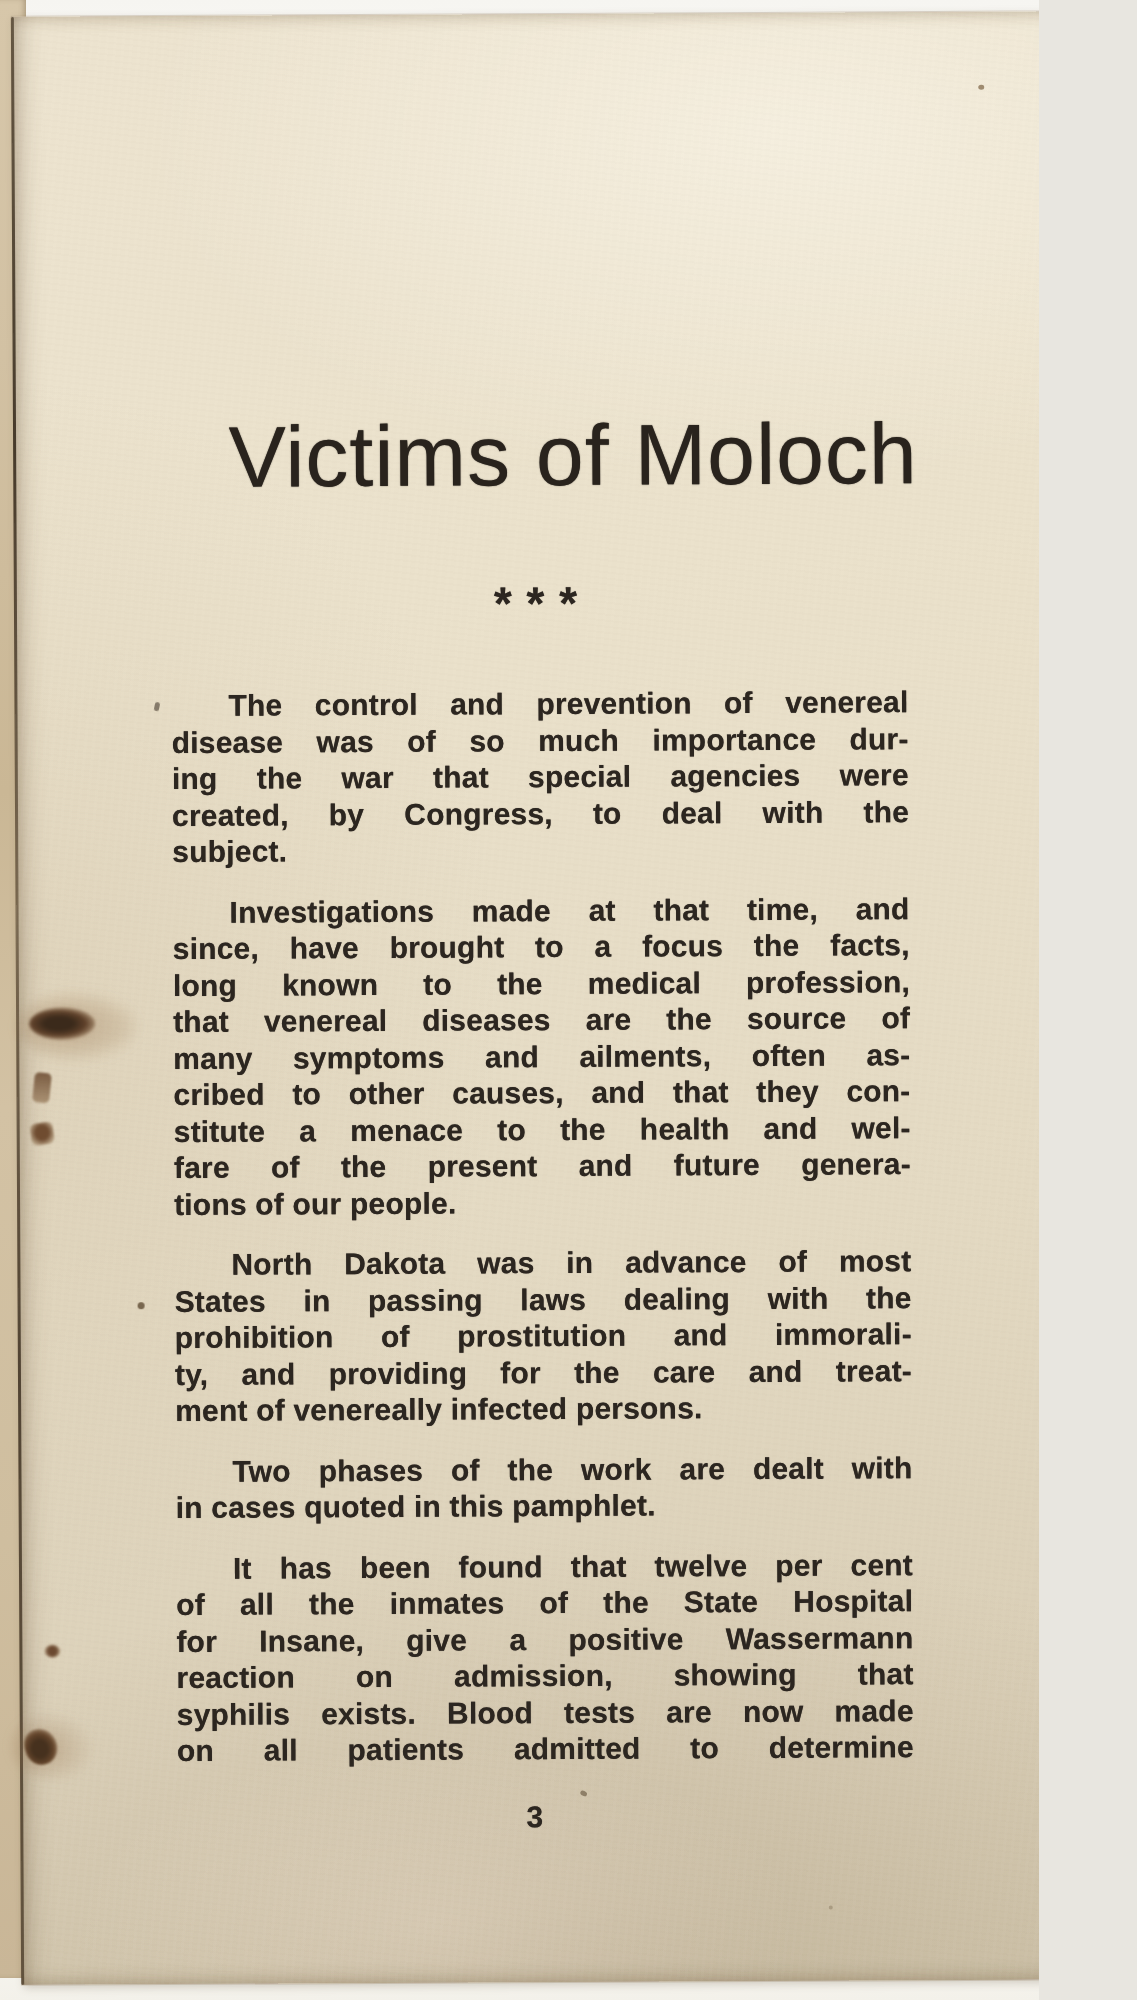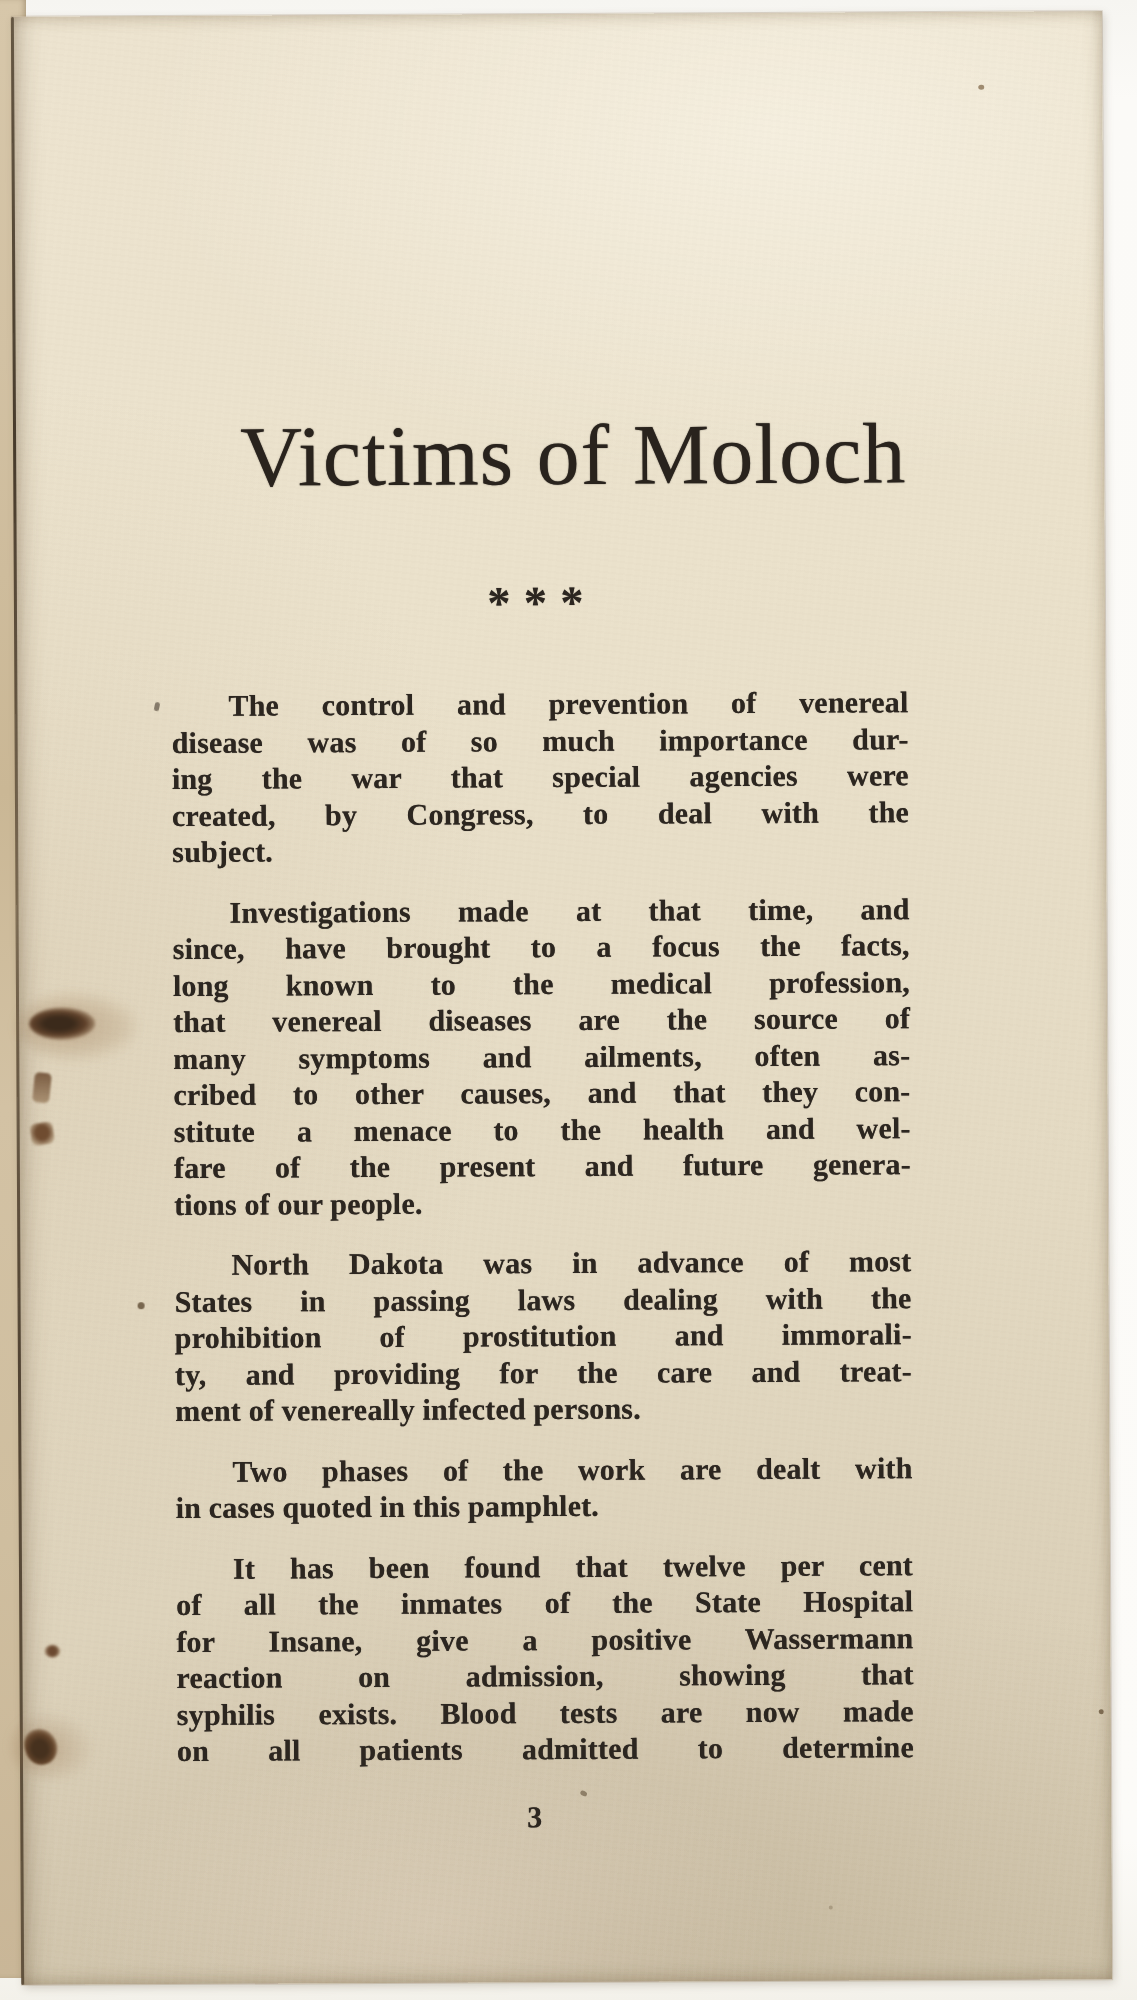--- a/index.html
+++ b/index.html
@@ -1,18 +1,18 @@
 <!DOCTYPE html>
 <html><head>
 <meta charset="utf-8">
 <style>
   html,body{margin:0;padding:0;background:#e8e6e0;}
-  .scene{position:relative;width:1137px;height:2000px;overflow:hidden;
+  .scene{position:relative;width:1039px;height:2000px;overflow:hidden;
     background:linear-gradient(180deg,#f6f5f1 0%,#fbfaf7 5%,#fcfbf8 92%,#f3f1ea 100%);
-    font-family:Liberation Serif, serif;}
+    font-family:Liberation Sans, sans-serif;}
   
   .under-strip{position:absolute;left:0;top:0;width:26px;height:1978px;
     background:linear-gradient(180deg,#d7c7aa 0%,#d2c1a3 18%,#cab795 40%,#d3c2a4 56%,#cfbe9f 78%,#c9b697 100%);
     box-shadow:inset -4px 0 6px -3px rgba(90,70,45,.45);}
   
   .page{position:absolute;left:17px;top:14px;width:1090px;height:1968px;
     transform:rotate(-0.3deg);transform-origin:50% 50%;
     background:
       radial-gradient(ellipse 900px 500px at 70% 6%,rgba(255,252,242,.45),transparent 70%),
       radial-gradient(ellipse 700px 900px at 0% 50%,rgba(150,120,80,.10),transparent 70%),

